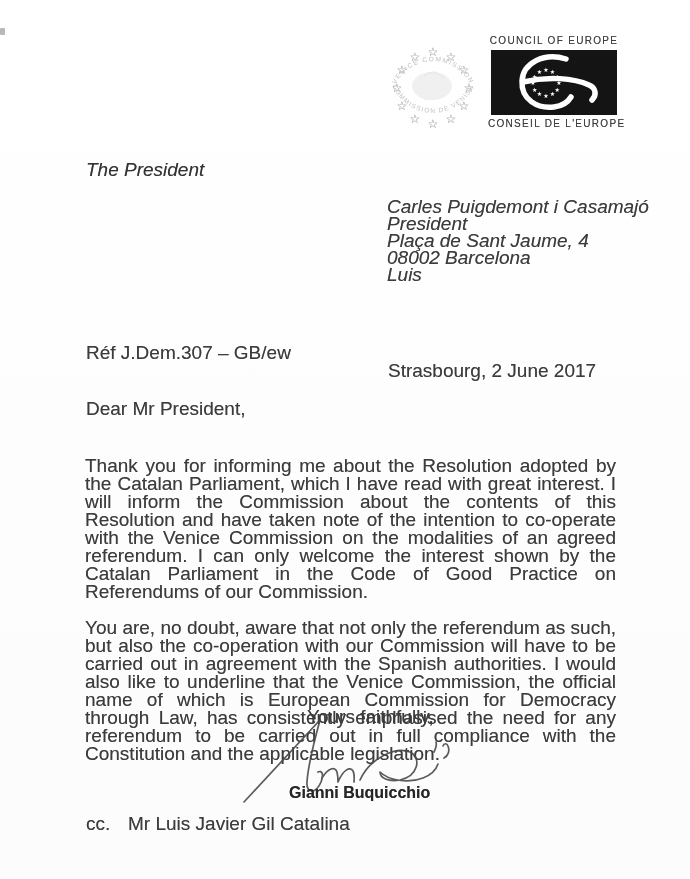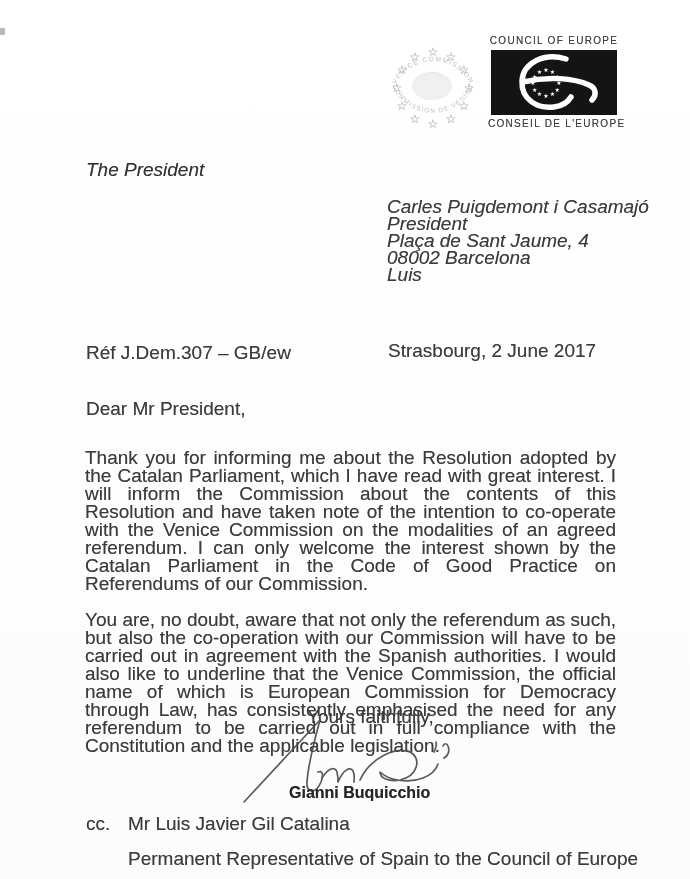--- a/index.html
+++ b/index.html
@@ -15,24 +15,24 @@
   
   .venice-seal{position:absolute;left:382px;top:30px;width:102px;height:114px;}
   .coe{position:absolute;left:488px;top:35px;width:132px;text-align:center;}
   .coe-title{font-size:10px;letter-spacing:1.3px;color:#3e3e3e;
              text-shadow:0 0 .5px rgba(60,60,60,.6);white-space:nowrap;}
   .coe-box{width:126px;height:65px;margin:4px auto 3px auto;display:block;}
   
   .sender-title{left:86px;top:161px;font-style:italic;color:#333;}
   .recipient{left:387px;top:198px;line-height:17px;font-style:italic;}
   .reference{left:86px;top:344px;}
-  .dateline{left:388px;top:342px;}
+  .dateline{left:388px;top:362px;}
   .salutation{left:86px;top:400px;}
   .body-text{left:85px;top:449px;width:531px;text-align:justify;}
-  .body-text p{margin:0 0 18px 0;}
+  .body-text p{margin:8px 0 18px 0;}
   .closing{left:307px;top:700px;margin-top:8px;}
   .signature{position:absolute;left:238px;top:714px;width:218px;height:96px;}
   .signatory{left:289px;top:784px;font-weight:bold;color:#262626;font-size:16px;}
   .cc-label{left:86px;top:815px;}
   .cc-name{left:128px;top:815px;}
   .cc-title{left:128px;top:850px;}
   .scan-artifact{position:absolute;left:0;top:28px;width:5px;height:7px;
                  background:#9a9a9a;border-radius:1px;opacity:.7;}
 </style>
 </head>
@@ -135,15 +135,14 @@
       <path d="M 122 66 C 132 44 158 32 172 38 C 184 44 180 62 162 66 C 150 68 142 64 142 58 C 150 66 170 70 185 64 C 193 61 198 56 200 50"></path>
       <path d="M 196 38 C 198 34 199 31 198 28"></path>
       <path d="M 206 44 C 210 42 212 37 210 32 C 209 29 206 29 205 32"></path>
     </g>
   </svg>
 
   <div class="txt signatory">Gianni Buquicchio</div>
 
   <div class="txt cc-label">cc.</div>
   <div class="txt cc-name">Mr Luis Javier Gil Catalina</div>
-  <div class="txt cc-title">Permanent Representative of Spain to the Council of Europe</div>
 
 </div>
 
 </body></html>

